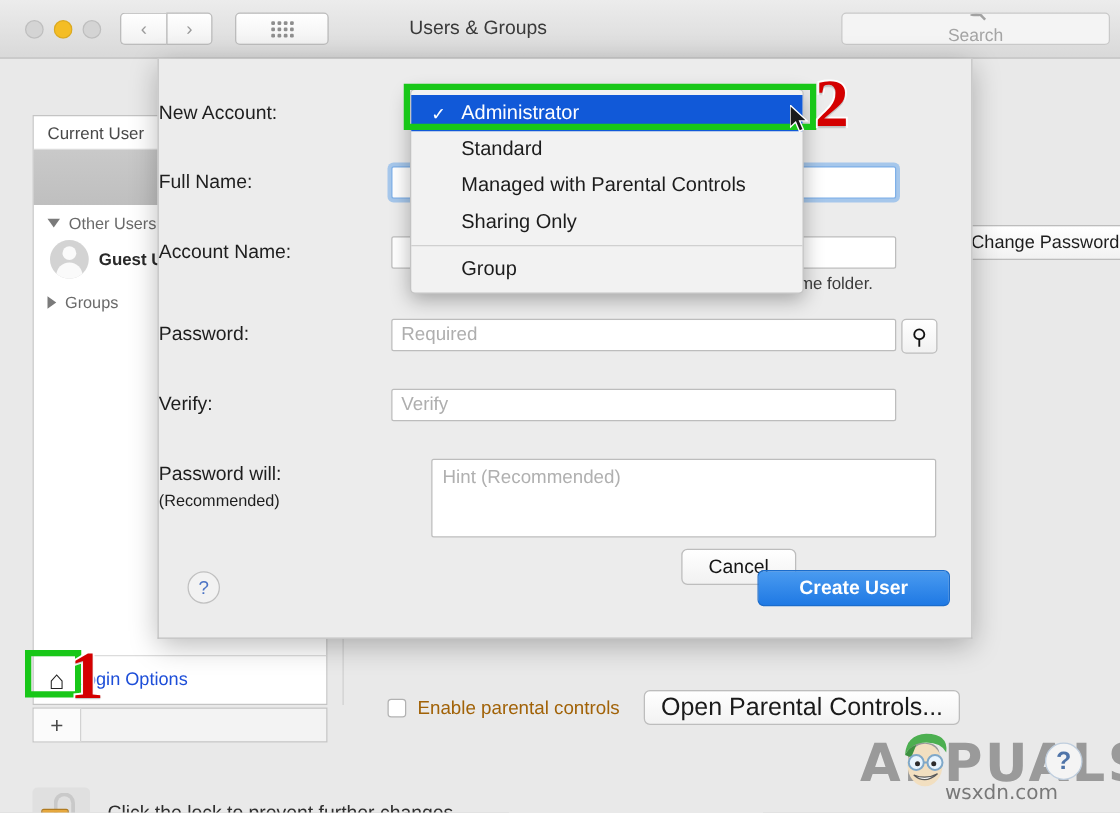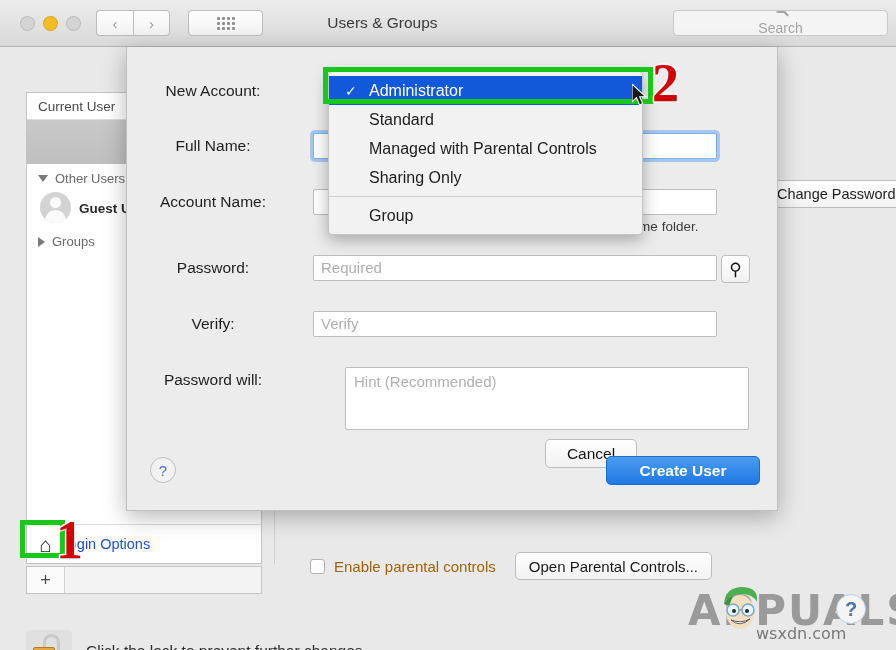--- a/index.html
+++ b/index.html
@@ -158,33 +158,33 @@
   }
   .chk {
     width: 15px; height: 15px; background: #fff;
     border: 1px solid #b2b2b2; border-radius: 3px;
   }
   .pclabel { font-size: 15px; color: #a16207; }
   .opcbtn {
     height: 28px; padding: 0 13px; border-radius: 5px; margin-left: 10px;
     background: linear-gradient(to bottom,#ffffff,#f2f2f2);
     border: 1px solid #bdbdbd;
-    display: flex; align-items: center; font-size: 15px; color: #1a1a1a;
+    display: flex; align-items: center; font-size: 20px; color: #1a1a1a;
   }
 
   
   .sheet {
     position: absolute; left: 126px; top: 47px; width: 652px; height: 464px;
     background: #ececec;
     border: 1px solid #bfbfbf; border-top: none;
     box-shadow: 0 6px 22px rgba(0,0,0,.28);
   }
   .frow { position: absolute; display: flex; align-items: flex-start; }
   .flabel {
-    width: 186px; text-align: center; padding-right: 14px;
+    width: 186px; text-align: left; padding-right: 14px;
     font-size: 15.5px; color: #1e1e1e; line-height: 26px;
   }
   .flabel .sub { display: block; font-size: 13px; line-height: 16px; color: #1e1e1e; }
 
   .tfield {
     height: 26px; background: #fff; border: 1px solid #bdbdbd; border-radius: 2px;
     font-size: 15px; color: #aeaeae; padding: 0 7px; line-height: 24px;
   }
   .tfield.focus {
     border: 1px solid #7fb0e8;
@@ -412,20 +412,21 @@
     </div>
 
     <div class="frow" style="left:0; top:264px;">
       <span class="flabel">Verify:</span>
       <span class="tfield" style="width:404px">Verify</span>
     </div>
 
     <div class="frow" style="left:0; top:320px;">
       <span class="flabel">
         <span>Password will:</span>
+        <span class="sub">(Recommended)</span>
       </span>
     </div>
     <div class="hintbox" style="left:218px; top:320px;">Hint (Recommended)</div>
 
     <div class="helpq" style="left:23px; top:410px;">?</div>
     <div class="btn-cancel" style="left:377px; top:392px;margin-left:41px;">Cancel</div>
     <div class="btn-create" style="left:479px; top:409px;">Create User</div>
   </div>
 
   <div class="menu">

